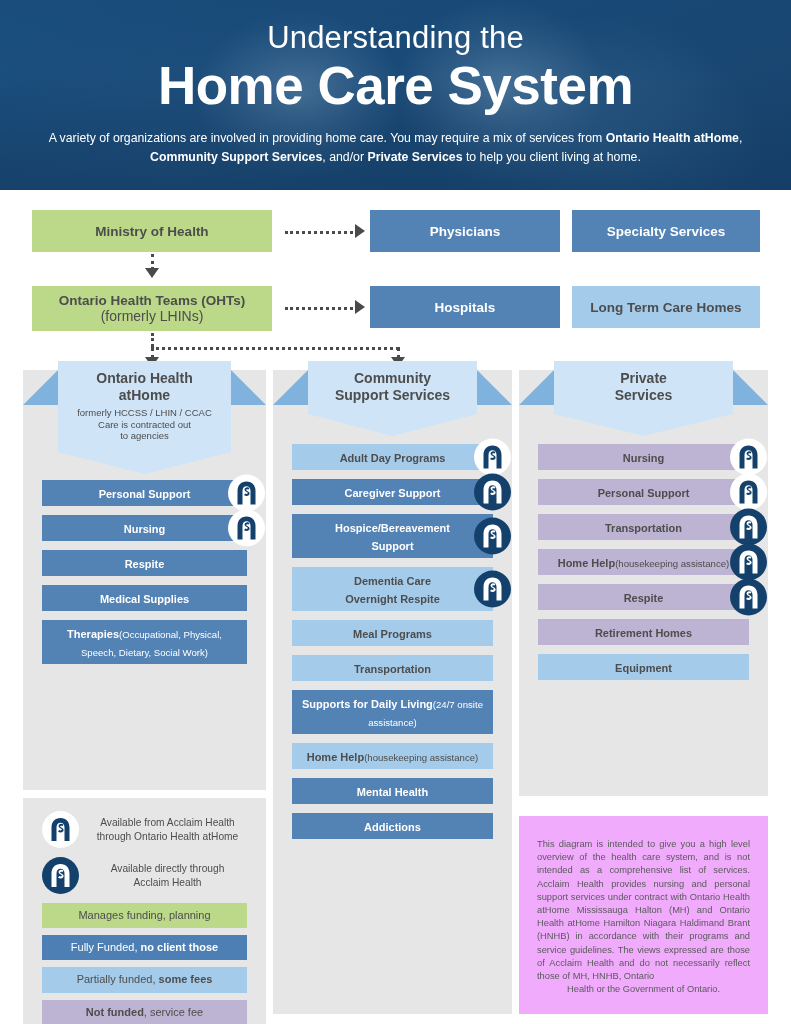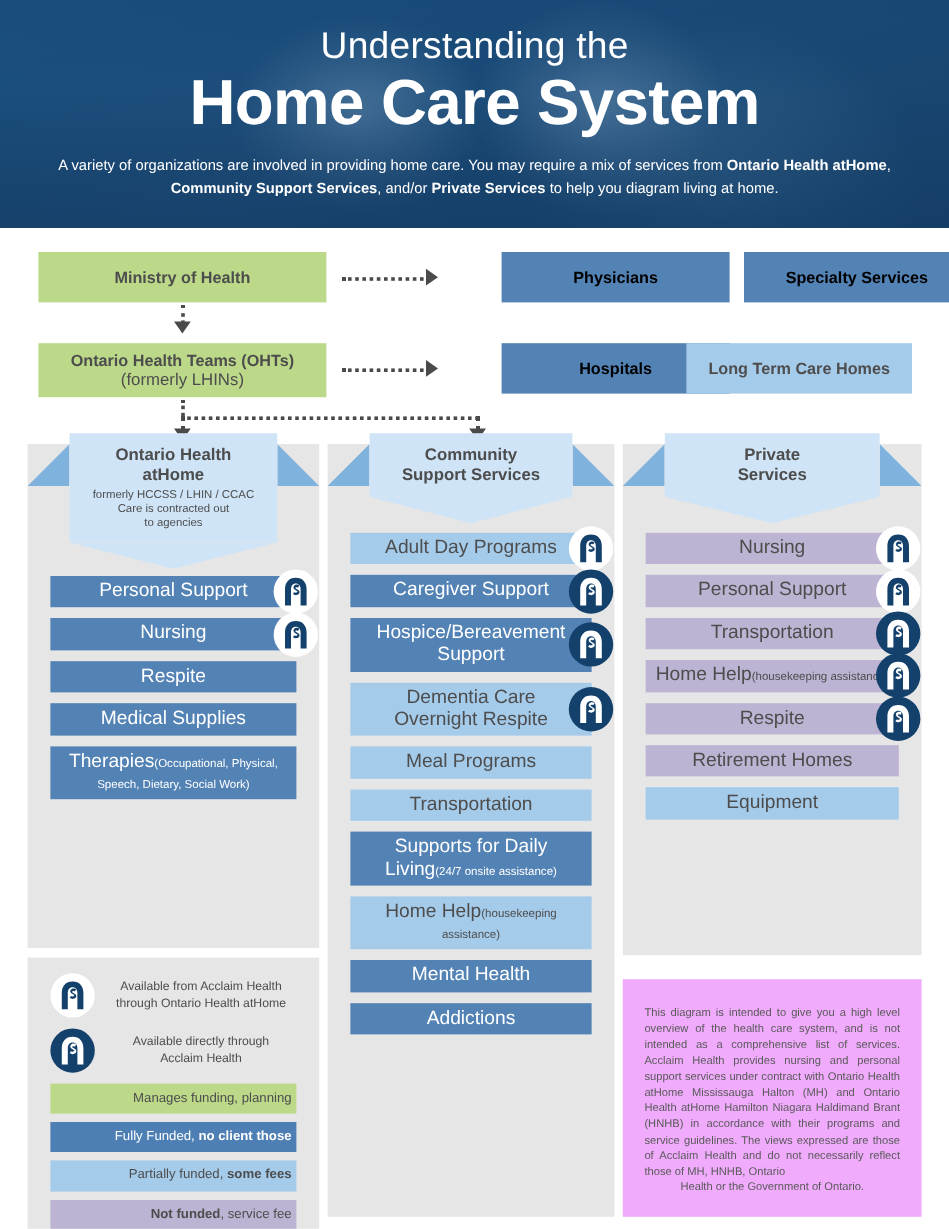--- a/index.html
+++ b/index.html
@@ -47,21 +47,21 @@
   .flow{position:relative;height:180px;}
   .fbox{
     position:absolute;
     display:flex;flex-direction:column;align-items:center;justify-content:center;
     text-align:right;
     font-size:13.5px;font-weight:700;
     box-sizing:border-box;padding:2px 6px;
   }
   .fbox .sub{font-size:14px;font-weight:400;margin-top:1px;line-height:1.1;}
   .green{background:#bcd98a;color:#4d4d4d;}
-  .blue-d{background:#5382b5;color:#000000;margin-left:48px;}
+  .blue-d{background:#5382b5;color:#ffffff;}
   .blue-l{background:#a5cbeb;color:#4d4d4d;}
 
   .box-moh{left:32px;top:20px;width:240px;height:42px;}
   .box-oht{left:32px;top:96px;width:240px;height:45px;}
   .box-phy{left:370px;top:20px;width:190px;height:42px;}
   .box-spe{left:572px;top:20px;width:188px;height:42px;}
   .box-hos{left:370px;top:96px;width:190px;height:42px;}
   .box-ltc{left:572px;top:96px;width:188px;height:42px;}
 
   .dotline{
@@ -120,21 +120,21 @@
 
   .bars{position:absolute;left:19px;right:19px;}
   .bar{
     position:relative;
     display:flex;align-items:center;justify-content:center;
     text-align:center;
     box-sizing:border-box;
     margin-bottom:9px;
     padding:4px 8px;
   }
-  .bar .t1{font-size:16px;font-weight:400;line-height:1.15;}
+  .bar .t1{font-size:11px;font-weight:700;line-height:1.15;}
   .bar .t2{font-size:9.6px;font-weight:400;line-height:1.15;margin-top:1px;}
   .bar.d{background:#5382b5;color:#ffffff;}
   .bar.l{background:#a5cbeb;color:#4d4d4d;}
   .bar.p{background:#bdb3d2;color:#4d4d4d;}
 
   
   .badge{
     position:absolute;right:-18px;top:50%;transform:translateY(-50%);
     width:37px;height:37px;border-radius:50%;
     display:flex;align-items:center;justify-content:center;
@@ -151,22 +151,22 @@
   }
   .lg-row{display:flex;align-items:center;margin-bottom:9px;}
   .lg-badge{
     width:37px;height:37px;border-radius:50%;flex:0 0 37px;
     display:flex;align-items:center;justify-content:center;margin-right:9px;
   }
   .lg-badge.white{background:#ffffff;}
   .lg-badge.navy{background:#13416b;}
   .lg-txt{font-size:10.2px;color:#4d4d4d;line-height:1.3;text-align:center;flex:1;}
   .lg-bar{
-    text-align:right;font-size:11px;color:#4d4d4d;
-    padding:6px 4px;margin-bottom:7px;line-height:1.2;
+    text-align:center;font-size:11px;color:#4d4d4d;
+    padding:6px 20px;margin-bottom:7px;line-height:1.2;
   }
   .lg-bar.green{background:#bcd98a;}
   .lg-bar.bd{background:#4e7fb4;color:#ffffff;}
   .lg-bar.bl{background:#a5cbeb;}
   .lg-bar.pp{background:#bdb3d2;}
   .lg-bar b{font-weight:700;}
 
   
   .disclaimer{
     position:absolute;left:519px;width:249px;
@@ -181,21 +181,21 @@
 </head>
 <body>
 
 <div class="hero">
   <div class="hero-photo"></div>
   <div class="hero-veil"></div>
   <div class="hero-inner">
     <div class="hero-sub">Understanding the</div>
     <div class="hero-title">Home Care System</div>
     <div class="hero-para">
-      <span>A variety of organizations are involved in providing home care. You may require a mix of services from </span><b>Ontario Health atHome</b><span>, </span><b>Community Support Services</b><span>, and/or </span><b>Private Services</b><span> to help you diagram living at home.</span>
+      <span>A variety of organizations are involved in providing home care. You may require a mix of services from </span><b>Ontario Health atHome</b><span>, </span><b>Community Support Services</b><span>, and/or </span><b>Private Services</b><span> to help you client living at home.</span>
     </div>
   </div>
 </div>
 
 <div class="flow">
 
   <div class="fbox green box-moh">
     <span>Ministry of Health</span>
   </div>
 

